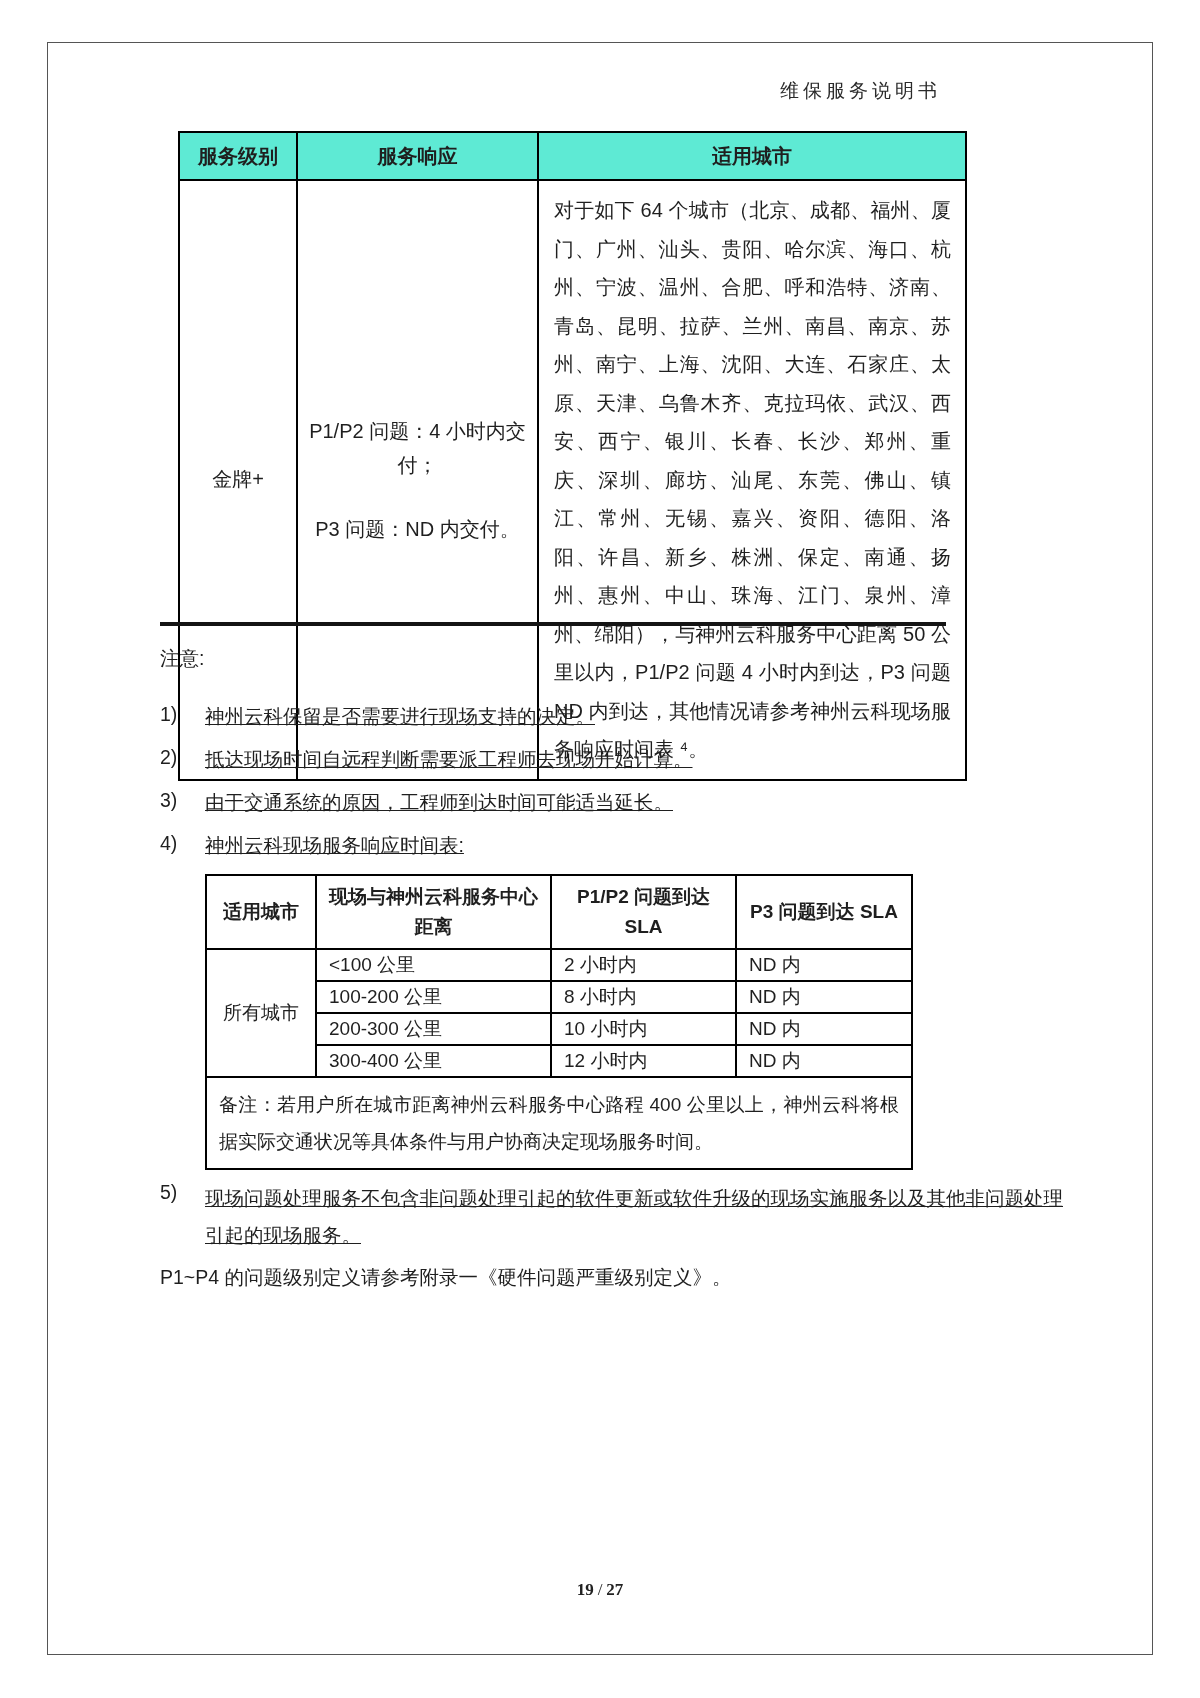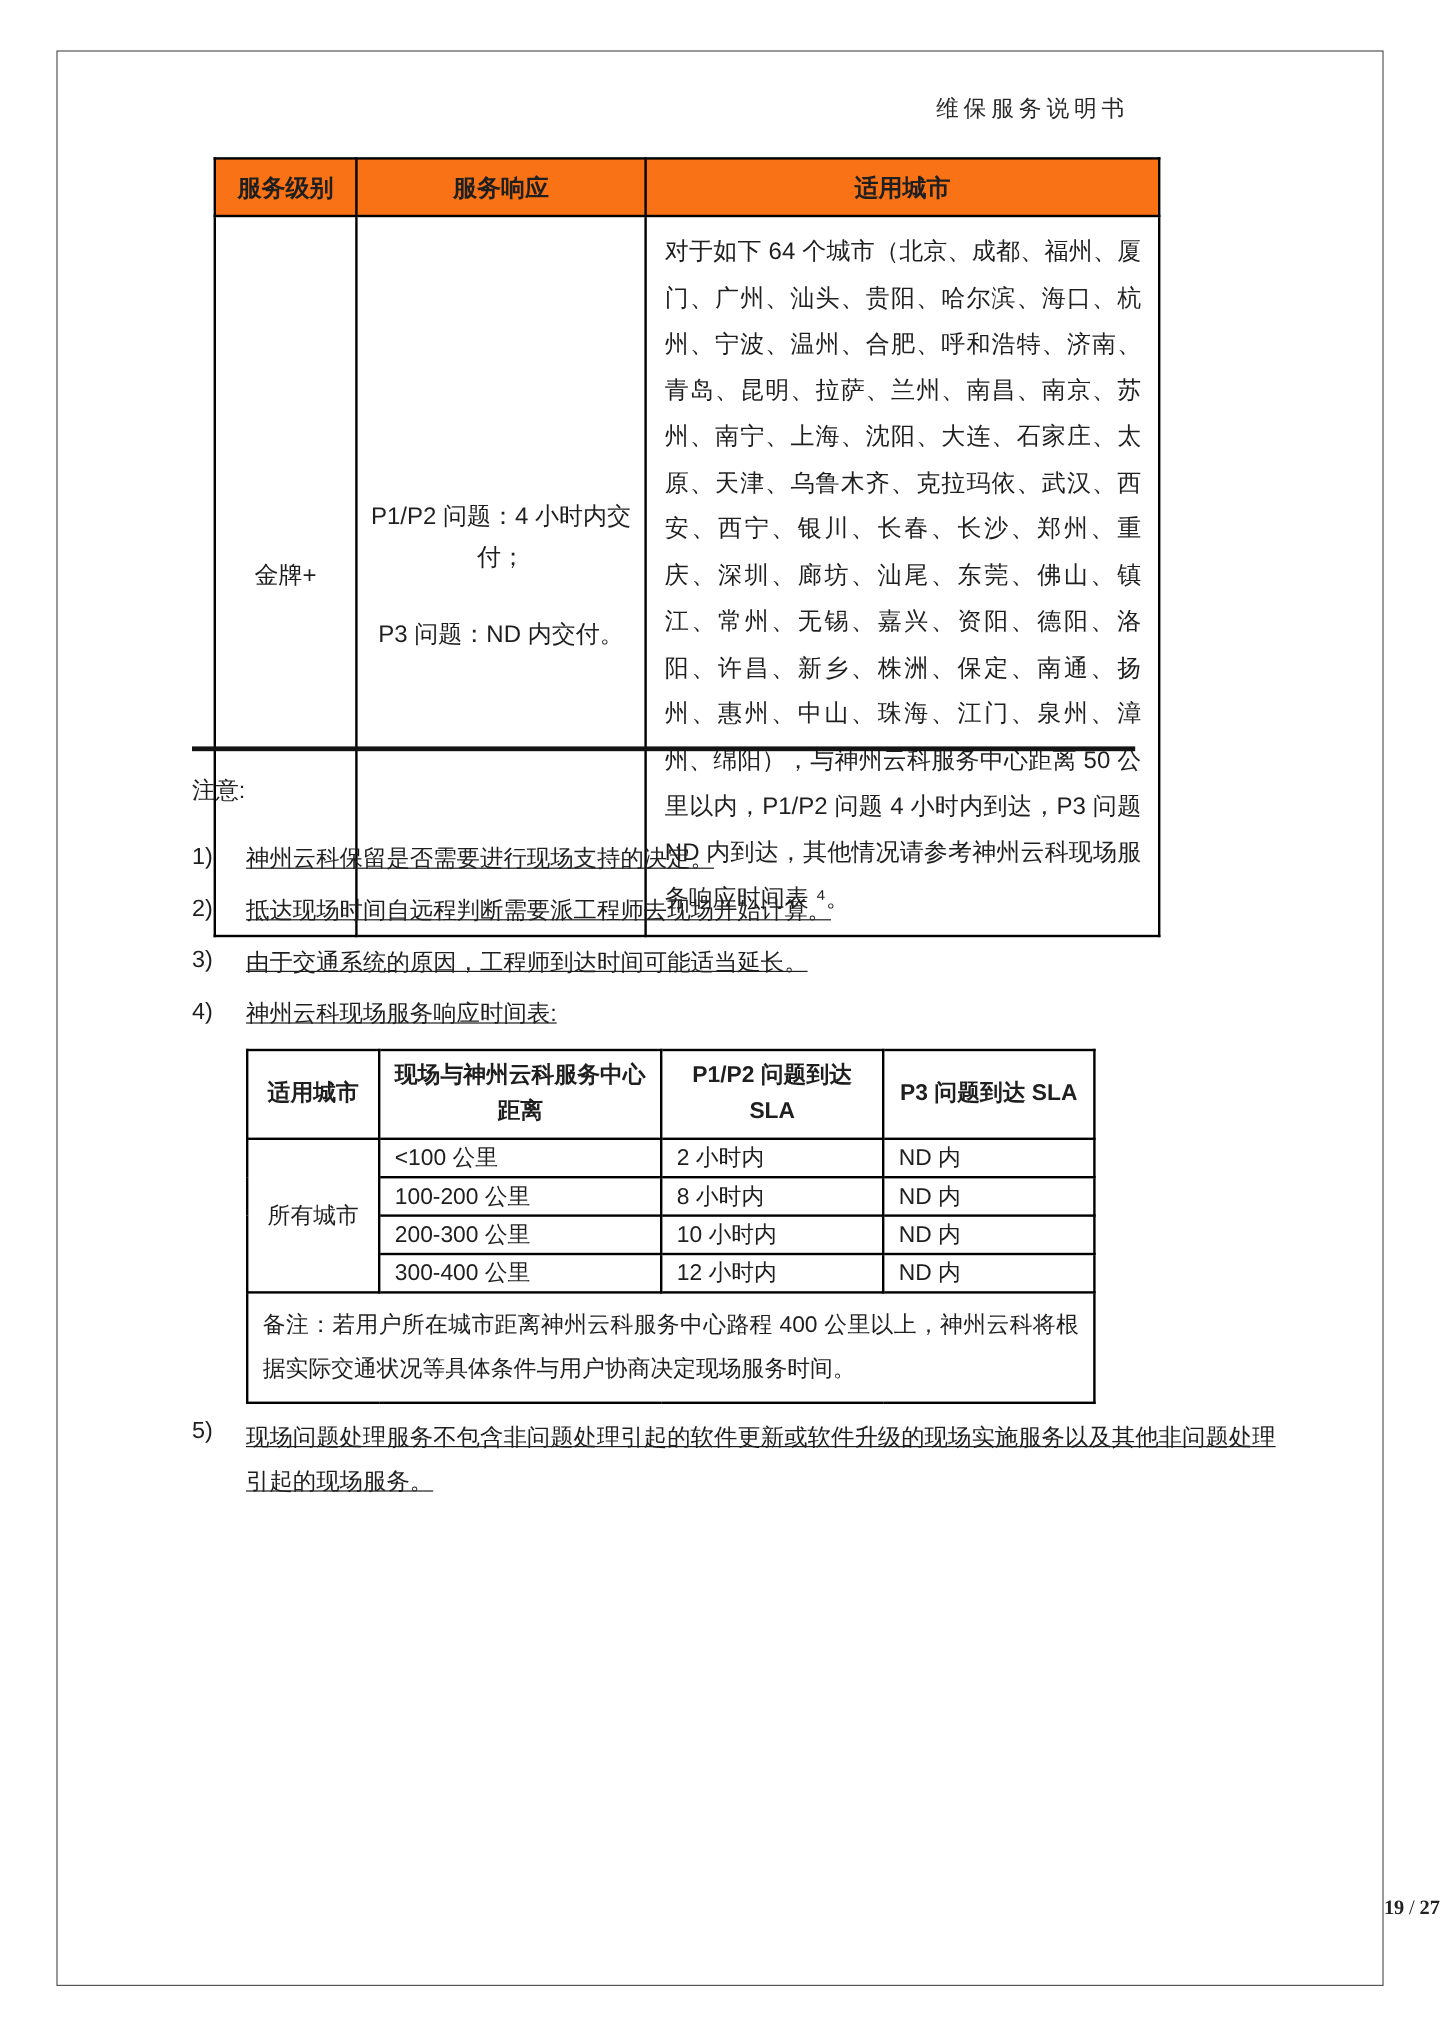--- a/index.html
+++ b/index.html
@@ -31,21 +31,21 @@
     border-collapse: collapse;
     table-layout: fixed;
   }
   table.main-table th, table.main-table td {
     border: 2px solid #000;
     font-size: 20px;
     vertical-align: middle;
   }
   table.main-table th {
     height: 48px;
-    background: #f97316;
+    background: #5eead4;
     font-weight: bold;
     text-align: center;
   }
   .col-level { width: 118px; }
   .col-resp  { width: 241px; }
   .col-city  { width: 428px; }
   td.level-cell { text-align: center; height: 380px; }
   td.resp-cell  { text-align: center; padding: 10px 8px; }
   td.resp-cell p { line-height: 34px; }
   td.resp-cell p:first-child { margin-bottom: 30px; }
@@ -103,21 +103,21 @@
     text-align: justify;
   }
   .note-item.item5 { margin-top: 10px; margin-bottom: 8px; }
   .note-item.item5 .note-text { line-height: 37px; }
   .notes-closing { line-height: 30px; margin-top: 4px; }
   
   .page-footer {
     position: absolute;
     top: 1580px; left: 0;
     width: 1200px;
-    text-align: right;
+    text-align: center;
     font-family: "Liberation Serif", serif;
     font-size: 17px;
     font-weight: bold;
     color: #222;
   }
   .page-footer .sep { font-weight: normal; padding: 0 4px; }
 </style>
 </head>
 <body>
 
@@ -213,17 +213,18 @@
         <td class="sla-remark" colspan="4">备注：若用户所在城市距离神州云科服务中心路程 400 公里以上，神州云科将根据实际交通状况等具体条件与用户协商决定现场服务时间。</td>
       </tr>
     </tbody>
   </table>
 
   <div class="note-item item5">
     <span class="note-num">5)</span>
     <span class="note-text">现场问题处理服务不包含非问题处理引起的软件更新或软件升级的现场实施服务以及其他非问题处理引起的现场服务。</span>
   </div>
 
+  <div class="notes-closing">P1~P4 的问题级别定义请参考附录一《硬件问题严重级别定义》。</div>
 </div>
 
 <div class="page-footer">
   <span>19</span><span class="sep">/</span><span>27</span>
 </div>
 
 </body></html>

